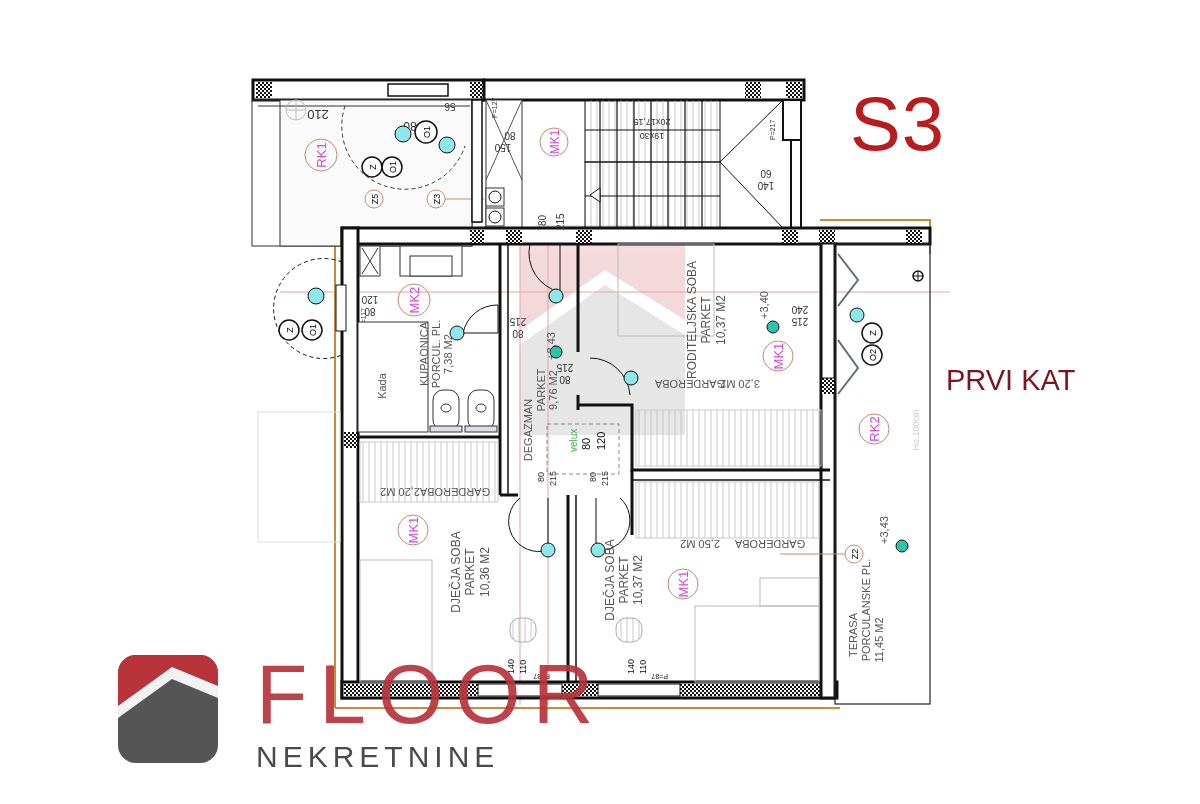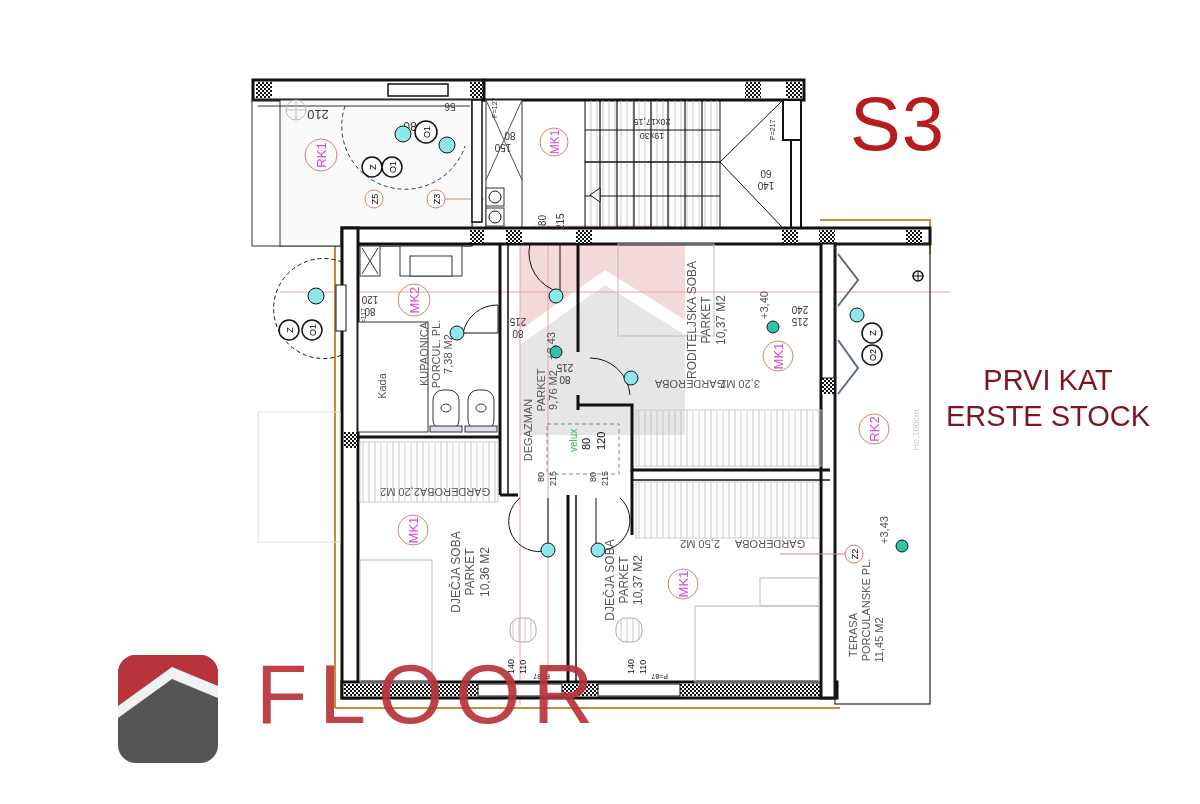--- a/index.html
+++ b/index.html
@@ -305,18 +305,18 @@
     <rect x="118" y="655" width="100" height="108" rx="18" fill="#555"></rect>
     <path d="M136 655 H200 a18 18 0 0 1 18 18 V686 L172 667 L118 706 V673 a18 18 0 0 1 18 -18 Z" fill="#b8333a"></path>
     <polygon points="118,706 172,667 218,686 218,698 172,679 118,718" fill="#f2f2f2"></polygon>
   </g>
 </svg>
 
 <div class="title-s3">S3</div>
 
 <div class="floor-labels">
   <div>PRVI KAT</div>
-  <div>ERSTE STOCK</div>
 </div>
 
 <div class="logo-text">
   <div class="logo-alfa">FLOOR</div>
+  <div class="logo-sub">NEKRETNINE</div>
 </div>
 
 </body></html>

